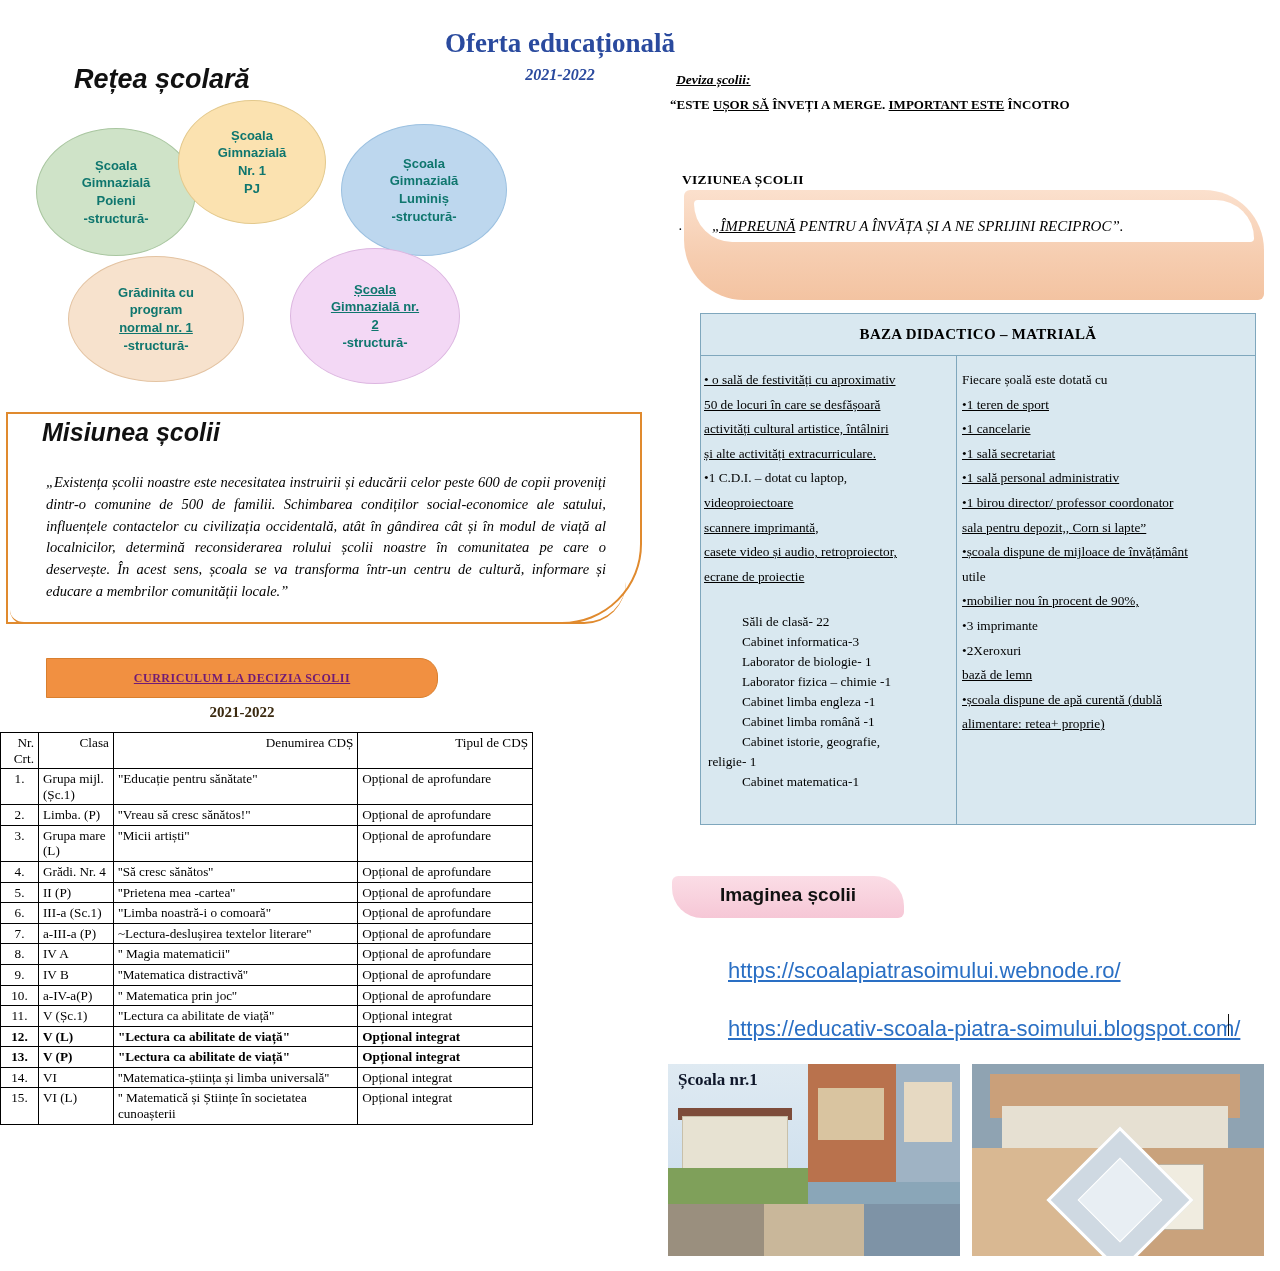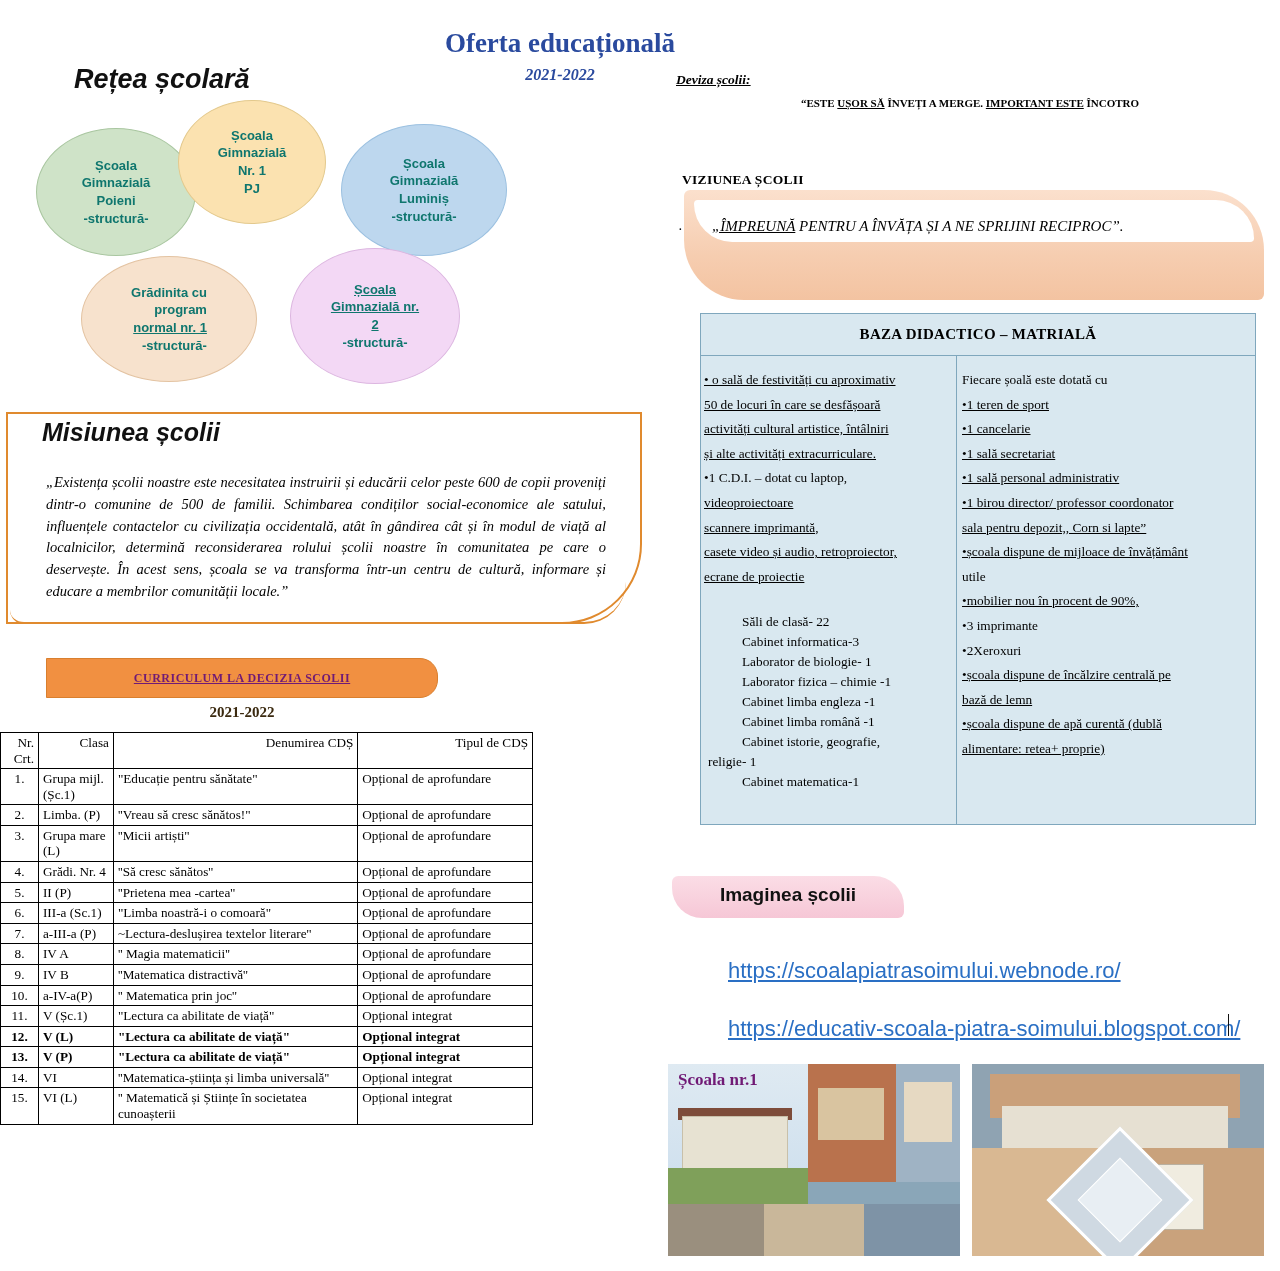--- a/index.html
+++ b/index.html
@@ -36,21 +36,21 @@
     display:flex; align-items:center; justify-content:center;
     text-align:center;
     font-family:"Liberation Sans", sans-serif;
     font-weight:bold; font-size:13px; line-height:1.35;
     color:#0f766e;
     padding:6px;
   }
   #node-poieni  { left:36px;  top:128px; width:160px; height:128px; background:#cfe3c8; border:1px solid #a9c6a0; }
   #node-nr1     { left:178px; top:100px; width:148px; height:124px; background:#fbe2b0; border:1px solid #e3c98d; }
   #node-luminis { left:341px; top:124px; width:166px; height:132px; background:#bdd7ee; border:1px solid #9bc0e0; }
-  #node-gradi2  { left:81px;  top:256px; width:176px; height:126px; background:#f7e2cd; border:1px solid #e3c3a2;text-align:right; }
+  #node-gradi2  { left:68px;  top:256px; width:176px; height:126px; background:#f7e2cd; border:1px solid #e3c3a2; }
   #node-nr2     { left:290px; top:248px; width:170px; height:136px; background:#f3d8f5; border:1px solid #dcb6e0; }
   .u { text-decoration:underline; }
 
   
   #mission-box {
     left:6px; top:412px; width:636px; height:212px;
     border:2px solid #e08a2e;
     border-radius:0 0 80px 0;
     background:#ffffff;
   }
@@ -102,22 +102,22 @@
   #cds-table col.c4 { width:175px; }
   #cds-table td.center { text-align:center; }
   #cds-table tr.bold td { font-weight:bold; }
 
   
   #motto-label {
     left:676px; top:72px;
     font-size:13.5px; font-weight:bold; font-style:italic; text-decoration:underline;
   }
   #motto-text {
-    left:700px; top:94px; width:540px; text-align:center;
-    font-size:11px; font-weight:bold; line-height:1.7;
+    left:670px; top:94px; width:540px; text-align:left;
+    font-size:13px; font-weight:bold; line-height:1.7;
   }
   #motto-text .uu { text-decoration:underline; }
 
   
   #vision-label {
     left:682px; top:172px;
     font-size:13.5px; font-weight:bold; letter-spacing:.3px;
   }
   #vision-band {
     left:684px; top:190px; width:580px; height:110px;
@@ -176,21 +176,21 @@
   #caret { left:1228px; top:1014px; width:1px; height:22px; background:#111; }
 
   
   #photo-left { left:668px; top:1064px; width:292px; height:192px; background:#8aa6b8; overflow:hidden; }
   #photo-right { left:972px; top:1064px; width:292px; height:192px; background:#6f7f8c; overflow:hidden; }
   .ph { position:absolute; }
   #pl-sky { left:0; top:0; width:292px; height:118px; background:linear-gradient(180deg,#dfeaf2 0%, #cfe0ee 100%); }
   #pl-build { left:14px; top:52px; width:106px; height:58px; background:#e7e2d2; border:1px solid #c8c0aa; }
   #pl-roof { left:10px; top:44px; width:114px; height:12px; background:#7d4c3a; }
   #pl-grass { left:0; top:104px; width:140px; height:36px; background:#7fa05a; }
-  #pl-label { left:10px; top:6px; width:120px; font-family:"Liberation Serif",serif; font-weight:bold; font-size:17px; color:#701a75; }
+  #pl-label { left:10px; top:6px; width:120px; font-family:"Liberation Serif",serif; font-weight:bold; font-size:17px; color:#0f172a; }
   #pl-p2 { left:140px; top:0; width:88px; height:118px; background:#b9724d; }
   #pl-p2b { left:150px; top:24px; width:66px; height:52px; background:#d9c4a0; }
   #pl-p3 { left:228px; top:0; width:64px; height:118px; background:#9fb3c4; }
   #pl-p3b { left:236px; top:18px; width:48px; height:60px; background:#e6d9c2; }
   #pl-bot1 { left:0; top:140px; width:96px; height:52px; background:#9a8f7e; }
   #pl-bot2 { left:96px; top:140px; width:100px; height:52px; background:#c9b79a; }
   #pl-bot3 { left:196px; top:140px; width:96px; height:52px; background:#7e93a6; }
   #pr-top { left:0; top:0; width:292px; height:84px; background:#8fa3b2; }
   #pr-roof { left:18px; top:10px; width:250px; height:44px; background:#caa07a; }
   #pr-wall { left:30px; top:42px; width:226px; height:42px; background:#e6e0d2; }
@@ -423,21 +423,20 @@
   <div class="uu">•1 sală secretariat</div>
   <div class="uu">•1 sală personal administrativ</div>
   <div class="uu">•1 birou director/ professor coordonator</div>
   <div class="uu">sala pentru depozit,, Corn si lapte”</div>
   <div class="uu">•școala dispune de mijloace de învățământ</div>
   <div>utile</div>
   <div class="uu">•mobilier nou în procent de 90%,</div>
   <div></div>
   <div>•3 imprimante</div>
   <div>•2Xeroxuri</div>
-  <div class="uu">•școala dispune de încălzire centrală pe</div>
   <div class="uu">bază de lemn</div>
   <div class="uu">•școala dispune de apă curentă (dublă</div>
   <div class="uu">alimentare: retea+ proprie)</div>
 </div>
 
 <div class="abs" id="image-banner"></div>
 <div class="abs" id="image-banner-label">Imaginea  școlii</div>
 
 <a class="abs link" id="link1" href="#">https://scoalapiatrasoimului.webnode.ro/</a>
 <a class="abs link" id="link2" href="#">https://educativ-scoala-piatra-soimului.blogspot.com/</a>

